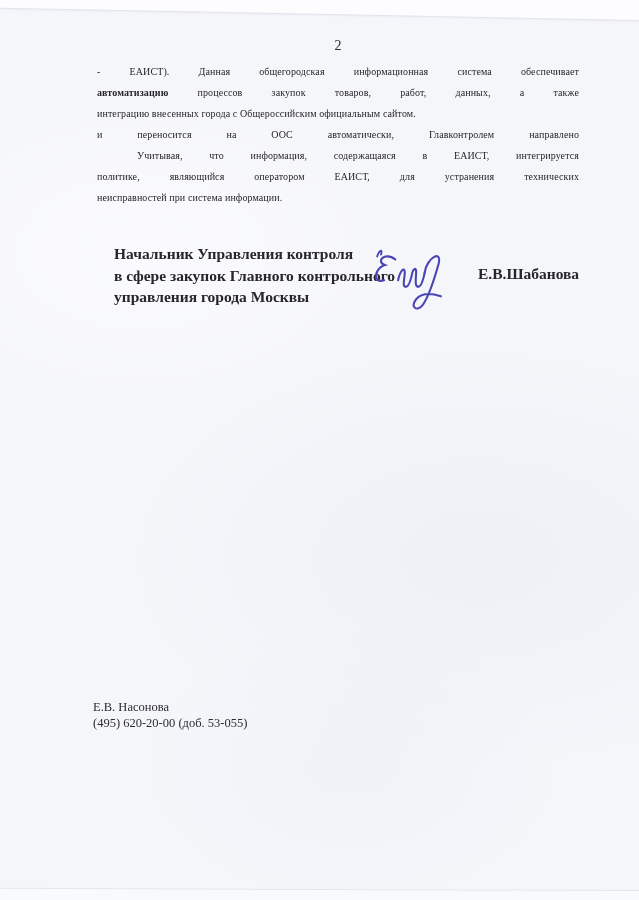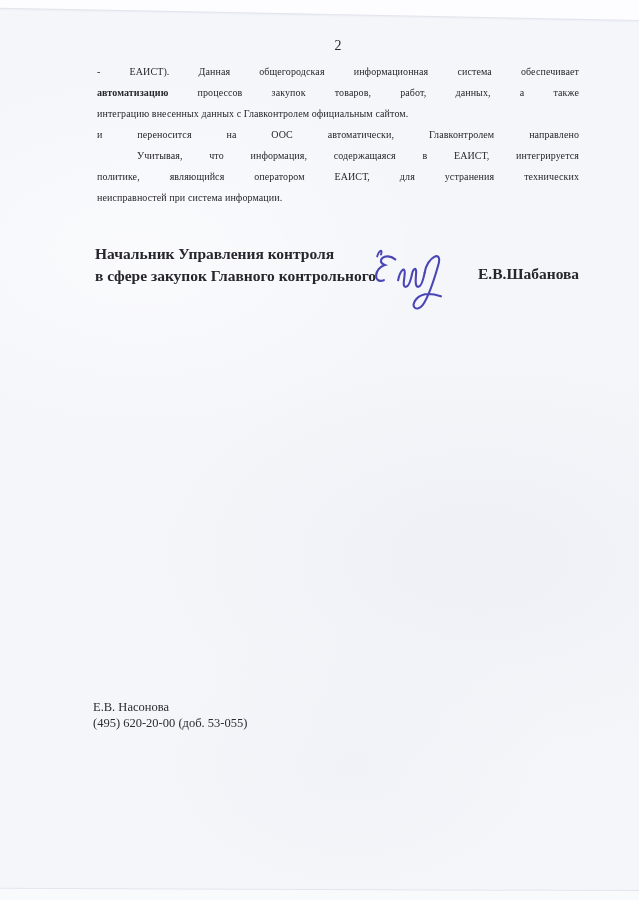--- a/index.html
+++ b/index.html
@@ -47,21 +47,21 @@
     top: 61px; left: 97px; width: 482px;
     font-size: 10px;
     line-height: 21px;
     letter-spacing: 0.1px;
   }
   .jline { text-align: justify; text-align-last: justify; }
   .lline { text-align: left; }
   .indent { text-indent: 40px; }
   .sign-title {
     position: absolute;
-    top: 243px; left: 95px; width: 330px;
+    top: 243px; left: 114px; width: 330px;
     font-size: 15.5px;
     line-height: 21.5px;
     font-weight: bold;
   }
   .signee-name {
     position: absolute;
     top: 265px; left: 478px;
     font-size: 15.5px;
     font-weight: bold;
     white-space: nowrap;
@@ -86,33 +86,34 @@
 <div class="page">
 
   <div class="scan-top-edge"></div>
 
   <div class="page-number">2</div>
 
   <div class="body-text">
     <div>
       <div class="jline">- ЕАИСТ). Данная общегородская информационная система обеспечивает</div>
       <div class="jline"><b>автоматизацию</b> <span>процессов закупок товаров, работ, данных, а также</span></div>
-      <div class="lline">интеграцию внесенных данных с Главконтролем официальным сайтом.</div>
+      <div class="lline">интеграцию внесенных города с Общероссийским официальным сайтом.</div>
     </div>
     <div>
       <div class="jline">и переносится на ООС автоматически, Главконтролем направлено</div>
       <div class="jline indent">Учитывая, что информация, содержащаяся в ЕАИСТ, интегрируется</div>
       <div class="jline">политике, являющийся оператором ЕАИСТ, для устранения технических</div>
       <div class="lline">неисправностей при система информации.</div>
     </div>
   </div>
 
   <div class="sign-title">
     <div>Начальник Управления контроля</div>
     <div>в сфере закупок Главного контрольного</div>
+    <div>управления города Москвы</div>
   </div>
 
   <svg class="handwritten-signature" viewBox="0 0 100 80" fill="none" xmlns="http://www.w3.org/2000/svg">
     <path d="M6 11 C8 4 12 3 10 9" stroke-width="2" stroke-linecap="round" stroke="#4a45b5"></path>
     <path d="M25 14 C14 6 4 16 14 20 C3 23 1 40 13 36" stroke-width="2.3" stroke-linecap="round" stroke="#4a45b5"></path>
     <path d="M28 36 C30 26 35 21 35 28 C35 34 32 43 36 43 C40 43 42 33 43 28 C44 24 47 22 47 27 C47 32 45 43 49 43 C53 43 55 33 56 28" stroke-width="2.2" stroke-linecap="round" stroke="#4a45b5"></path>
     <path d="M56 28 C58 12 76 2 70 21 C66 35 61 52 54 62 C48 70 40 64 47 56 C53 49 64 50 73 53" stroke-width="2.2" stroke-linecap="round" stroke="#4a45b5"></path>
   </svg>
 
   <div class="signee-name">Е.В.Шабанова</div>

